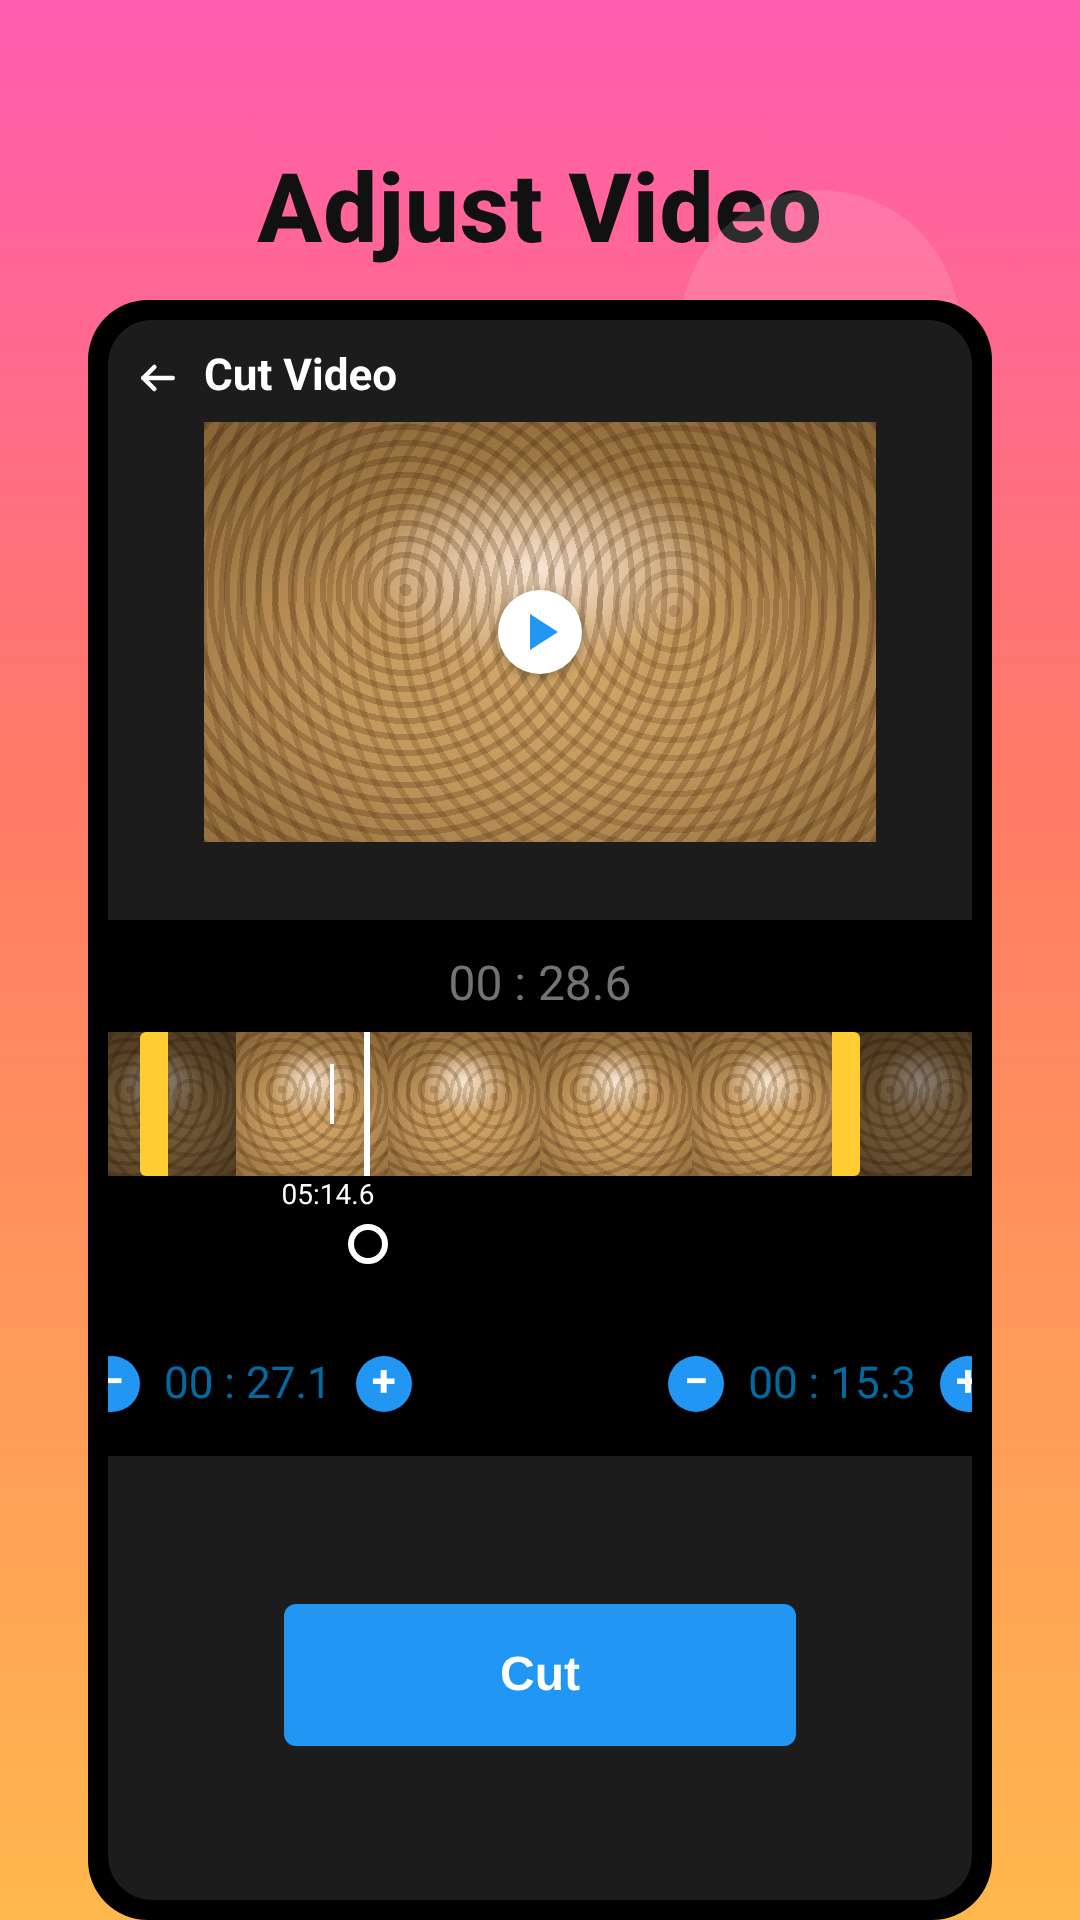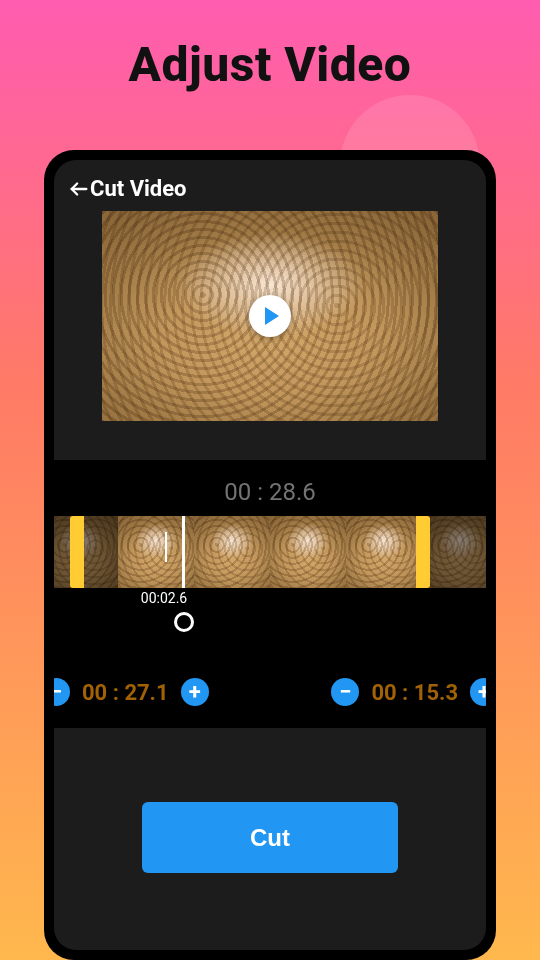--- a/index.html
+++ b/index.html
@@ -15,21 +15,21 @@
     top:95px; left:340px;
     width:140px; height:140px;
     border-radius:50%;
     background:rgba(255,255,255,0.12);
   }
   .hero-title {
     text-align: center;
     font-size: 48px;
     font-weight: 800;
     color: #111;
-    padding-top: 36px;
+    padding-top: 76px;
     letter-spacing: 0.5px;
   }
   .device {
     position: absolute;
     top: 150px;
     left: 44px;
     width: 452px;
     height: 810px;
     background: #000;
     border-radius: 30px;
@@ -38,21 +38,21 @@
   .device-inner {
     width: 100%; height: 100%;
     background: #1c1c1c;
     border-radius: 22px;
     position: relative;
     overflow: hidden;
   }
   .topbar {
     display: flex;
     align-items: center;
-    gap: 0;
+    gap: 12px;
     padding: 16px 14px 10px 14px;
   }
   .back-icon svg { display:block; }
   .topbar-title { color: #fff; font-size: 22px; font-weight: 700; }
   .video-frame {
     margin: 0 auto;
     width: 336px;
     height: 210px;
     background: #000;
     position: relative;
@@ -148,21 +148,21 @@
     display:flex; align-items:center; justify-content:space-between;
   }
   .grp{ display:flex; align-items:center; gap:12px; }
   .circ{
     width:28px; height:28px; border-radius:50%;
     background:#2196f3; color:#fff;
     display:flex; align-items:center; justify-content:center;
     font-size:22px; font-weight:700; line-height:1;
     cursor:pointer;
   }
-  .tval{ color:#a16207; font-size:22px; font-weight:700; }
+  .tval{ color:#0369a1; font-size:22px; font-weight:400; }
 
   .cut-btn{
     position:absolute;
     left:50%; transform:translateX(-50%);
     top:642px;
     width:256px; height:71px;
     background:#2196f3; color:#fff;
     border:none; border-radius:6px;
     font-size:24px; font-weight:600;
     cursor:pointer;
@@ -199,21 +199,21 @@
         <div class="frame"></div>
         <div class="frame"></div>
         <div class="frame"></div>
         <div class="frame"></div>
         <div class="frame dim"></div>
         <div class="sel-left"></div>
         <div class="sel-right"></div>
         <div class="playhead"></div>
       </div>
       <div class="playhead-stem"></div>
-      <div class="playhead-time">00:02.6</div>
+      <div class="playhead-time">05:14.6</div>
 
       <div class="controls">
         <div class="grp">
           <div class="circ">−</div>
           <div class="tval">00 : 27.1</div>
           <div class="circ">+</div>
         </div>
         <div class="grp">
           <div class="circ">−</div>
           <div class="tval">00 : 15.3</div>

